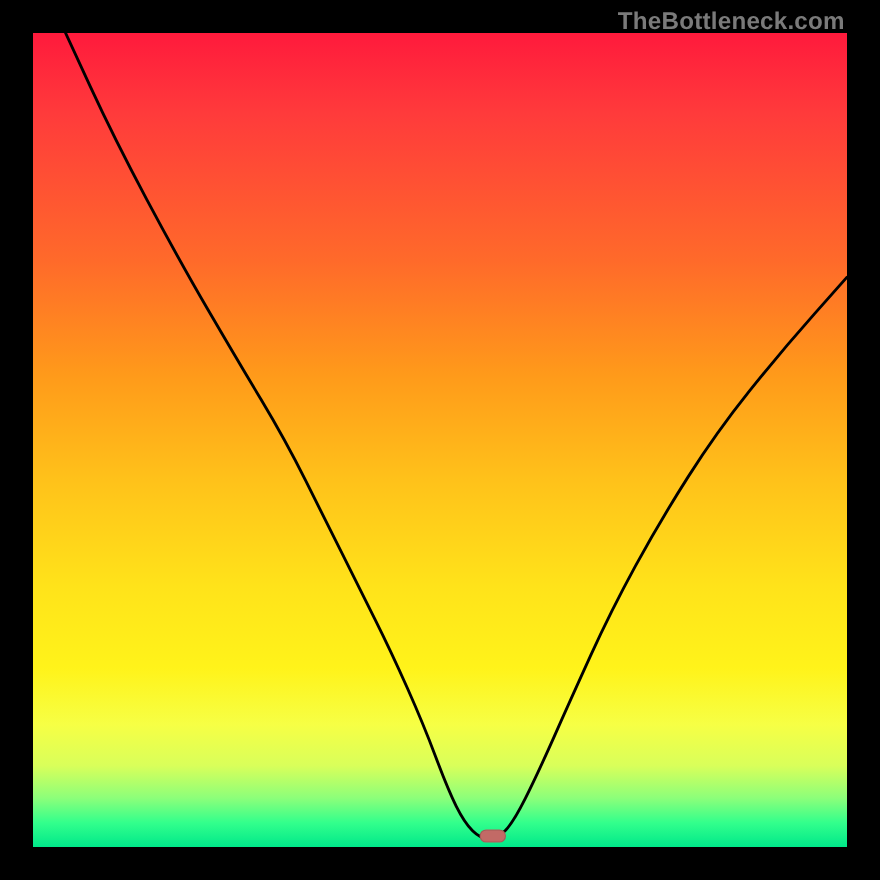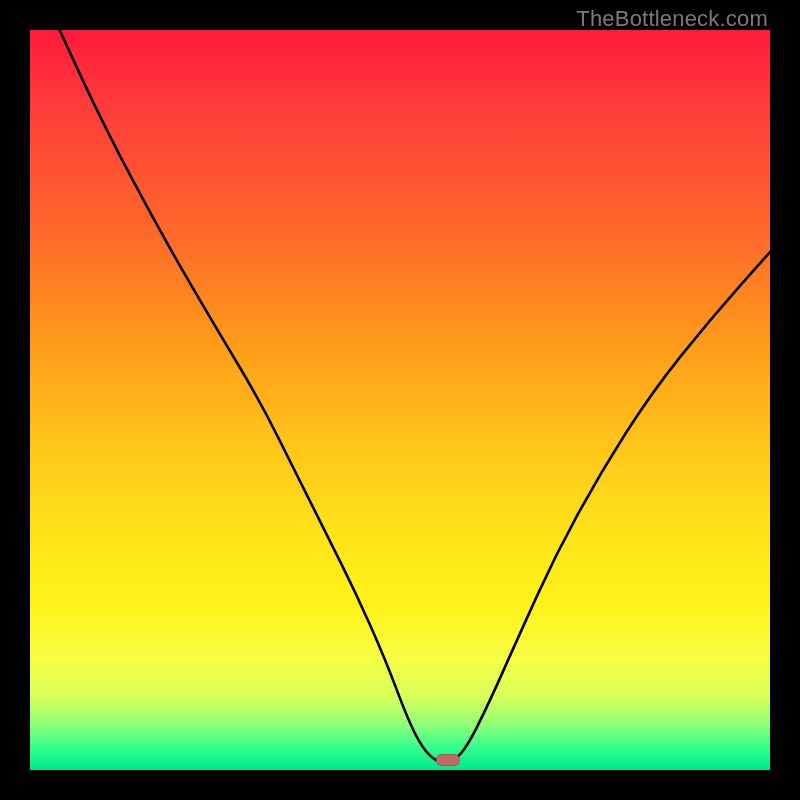--- a/index.html
+++ b/index.html
@@ -39,21 +39,21 @@
       #33ff8c 97%,
       #00e88a 100%
     );
   }
   .watermark {
     position: absolute;
     top: 6px;
     right: 32px;
     color: #7a7a7a;
     font-size: 22px;
-    font-weight: 400;
+    font-weight: 700;
     letter-spacing: 0.2px;
     user-select: none;
   }
   svg.curve {
     position: absolute;
     left: 0;
     top: 0;
     width: 740px;
     height: 740px;
   }

